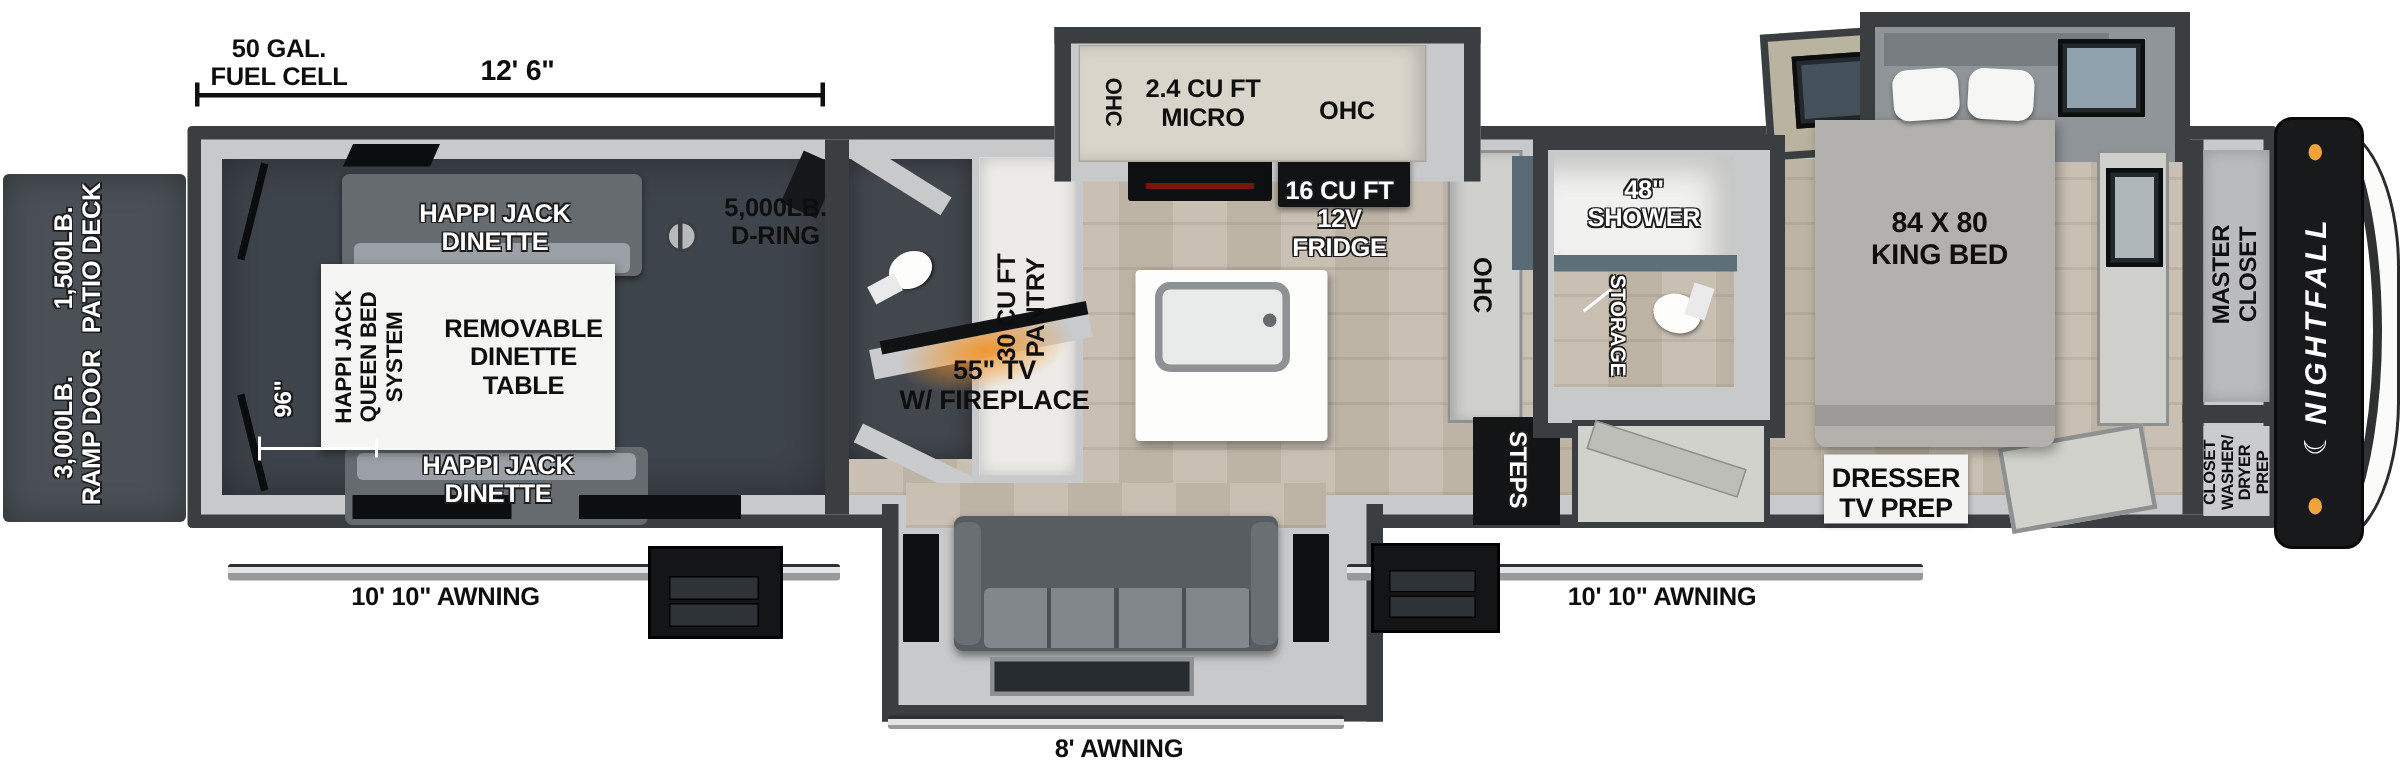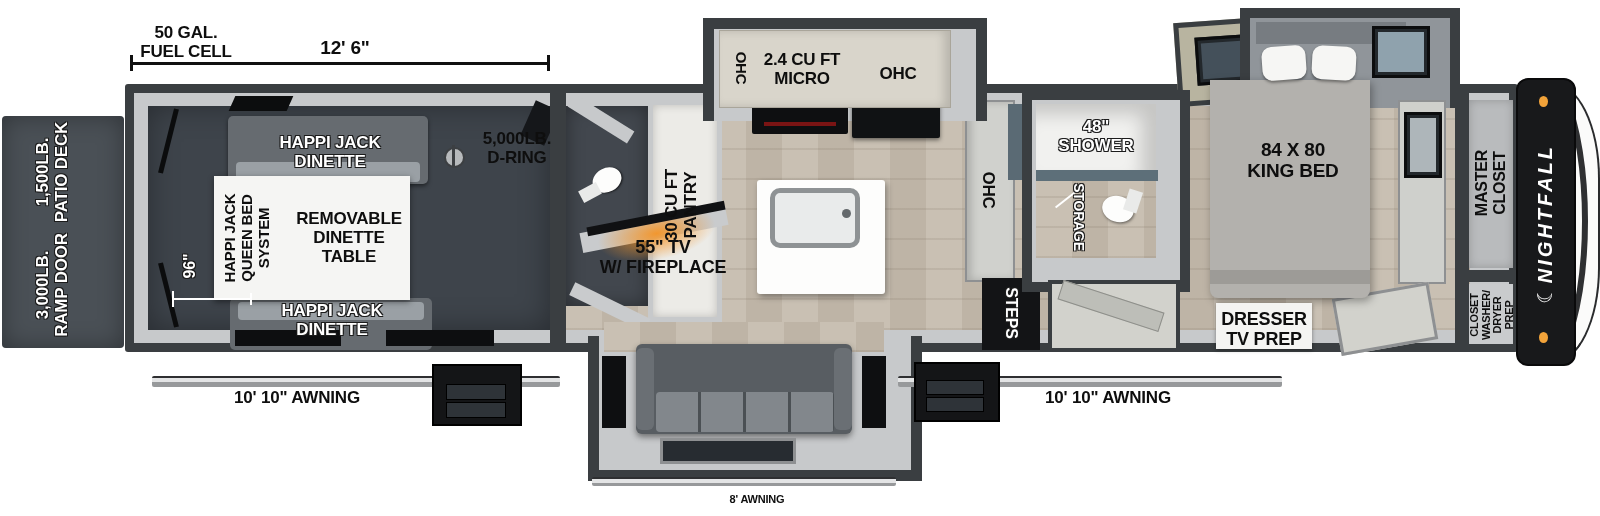--- a/index.html
+++ b/index.html
@@ -113,20 +113,23 @@
   <div class="abs" style="left:703px;top:18px;width:262px;height:92px;background:#c7c9cb;border:11px solid #3a3e41;border-bottom:none;z-index:5;"></div>
   <div class="abs" style="left:719px;top:30px;width:230px;height:76px;background:#d9d5cb;border:1px solid #a9a59a;box-shadow:inset -6px 0 10px rgba(0,0,0,.15);z-index:6;"></div>
   <div class="lbl v-cw k" style="left:741px;top:68px;font-size:15px;">OHC</div>
   <div class="lbl k" style="left:802px;top:69px;font-size:17px;">2.4 CU FT
 MICRO</div>
   <div class="lbl k" style="left:898px;top:74px;font-size:17px;">OHC</div>
 
   <div class="abs" style="left:752px;top:102px;width:96px;height:32px;background:#0e0f11;border-radius:2px;z-index:5;"></div>
   <div class="abs" style="left:764px;top:122px;width:72px;height:4px;background:#7a1414;z-index:6;"></div>
   <div class="abs" style="left:852px;top:94px;width:88px;height:44px;background:#101214;border-radius:2px;box-shadow:0 2px 4px rgba(0,0,0,.5);z-index:5;"></div>
+  <div class="lbl w" style="left:893px;top:146px;font-size:17px;z-index:41;">16 CU FT
+12V
+FRIDGE</div>
 
   <div class="abs" style="left:757px;top:180px;width:128px;height:114px;background:#fdfdfc;border-radius:3px;box-shadow:2px 3px 6px rgba(0,0,0,.35);z-index:4;"></div>
   <div class="abs" style="left:770px;top:188px;width:80px;height:50px;background:#e9ebeb;border:5px solid #8e9294;border-radius:10px;z-index:5;"></div>
   <div class="abs" style="left:842px;top:209px;width:9px;height:9px;border-radius:50%;background:#64696c;z-index:6;"></div>
 
   <div class="abs" style="left:965px;top:100px;width:46px;height:178px;background:#d0d1cd;border:2px solid #8e9092;box-shadow:inset 4px 0 8px rgba(0,0,0,.18);z-index:4;"></div>
   <div class="lbl v-cw k" style="left:988px;top:190px;font-size:17px;">OHC</div>
   <div class="abs" style="left:1008px;top:104px;width:14px;height:76px;background:#5a6a74;z-index:4;"></div>
 
   <div class="abs" style="left:982px;top:278px;width:58px;height:72px;background:#131416;z-index:5;"></div>
@@ -212,15 +215,15 @@
     <div class="stepline" style="left:12px;top:18px;width:58px;height:14px;"></div>
     <div class="stepline" style="left:12px;top:36px;width:58px;height:14px;"></div>
   </div>
   <div class="awnbar" style="left:898px;top:376px;width:384px;"></div>
   <div class="lbl k" style="left:1108px;top:398px;font-size:17px;">10' 10" AWNING</div>
   <div class="stepbox" style="left:914px;top:362px;width:82px;height:56px;">
     <div class="stepline" style="left:10px;top:16px;width:56px;height:13px;"></div>
     <div class="stepline" style="left:10px;top:33px;width:56px;height:13px;"></div>
   </div>
   <div class="awnbar" style="left:592px;top:477px;width:304px;height:9px;"></div>
-  <div class="lbl k" style="left:746px;top:499px;font-size:11px;margin-left:11px;">8' AWNING</div>
+  <div class="lbl k" style="left:746px;top:499px;font-size:17px;">8' AWNING</div>
 
 </div>
 
 </body></html>

